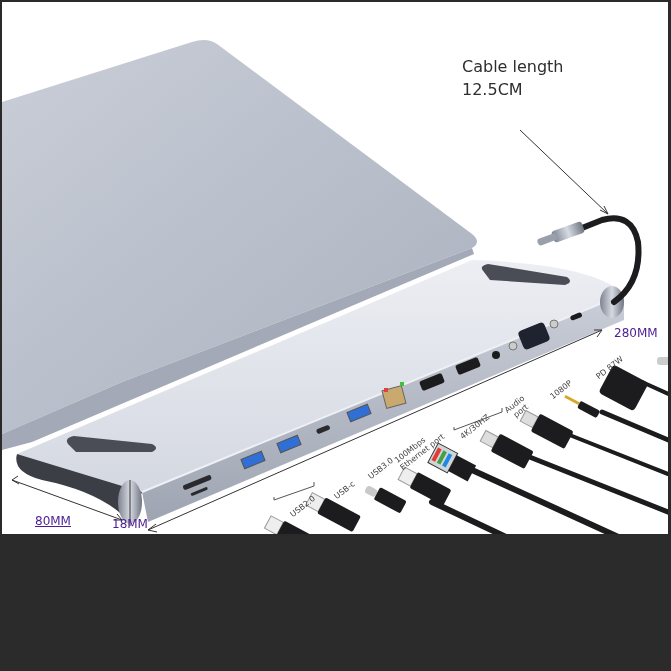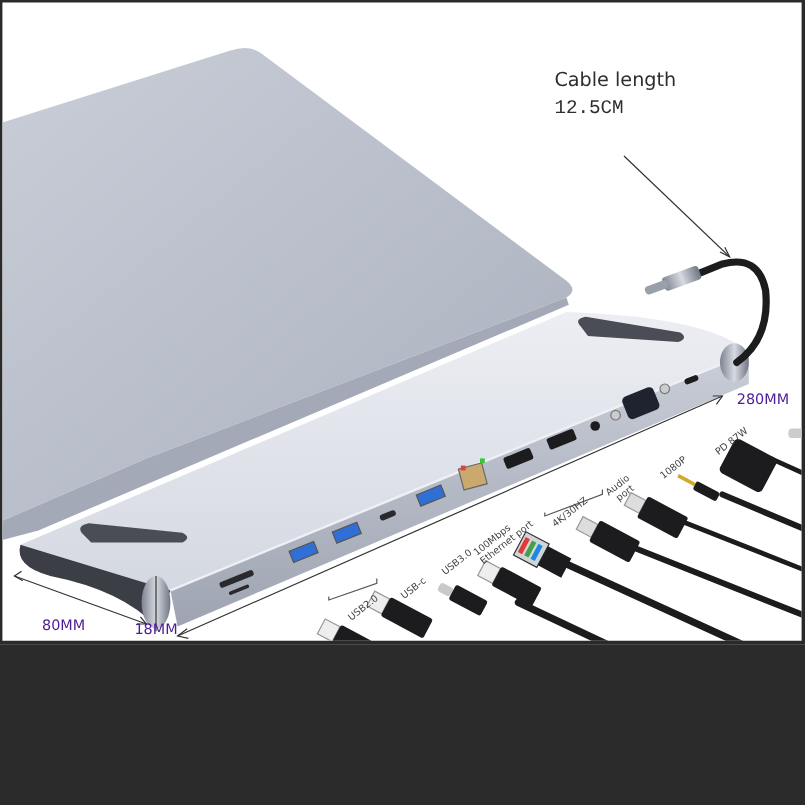--- a/index.html
+++ b/index.html
@@ -175,24 +175,24 @@
       <path d="M180,572 L222,555 L262,580 L262,600 L220,618 Z" fill="#0b0b0c" stroke="#444" stroke-width="1.5"></path>
 
       <g>
         <path d="M254,600 L280,592 L312,604 L286,614 Z" fill="#9a9da3"></path>
         <path d="M254,600 L272,594 L286,614 L268,620 Z" fill="#e0141e"></path>
       </g>
     </g>
   </svg>
 
   <div class="lbl big" style="left:460px; top:54px;">Cable length</div>
-  <div class="lbl big" style="left:460px; top:77px;font-family:Liberation Mono, monospace;">12.5CM</div>
+  <div class="lbl big" style="left:460px; top:77px;">12.5CM</div>
 
   <div class="lbl dim" style="left:612px; top:324px;">280MM</div>
-  <div class="lbl dim" style="left:33px; top:512px;">80MM</div>
+  <div class="lbl dim" style="left:33px; top:512px;text-decoration:underline;">80MM</div>
   <div class="lbl dim" style="left:110px; top:515px;">18MM</div>
 
   <div class="lbl port rot" style="left:182px; top:556px;">
     <div>SD</div>
     <div style="padding-left:6px">TF</div>
   </div>
   <div class="lbl port rot" style="left:292px; top:508px;">USB2.0</div>
   <div class="lbl port rot" style="left:336px; top:490px;">USB-c</div>
   <div class="lbl port rot" style="left:370px; top:470px;">USB3.0</div>
   <div class="lbl port rot" style="left:402px; top:452px;">

